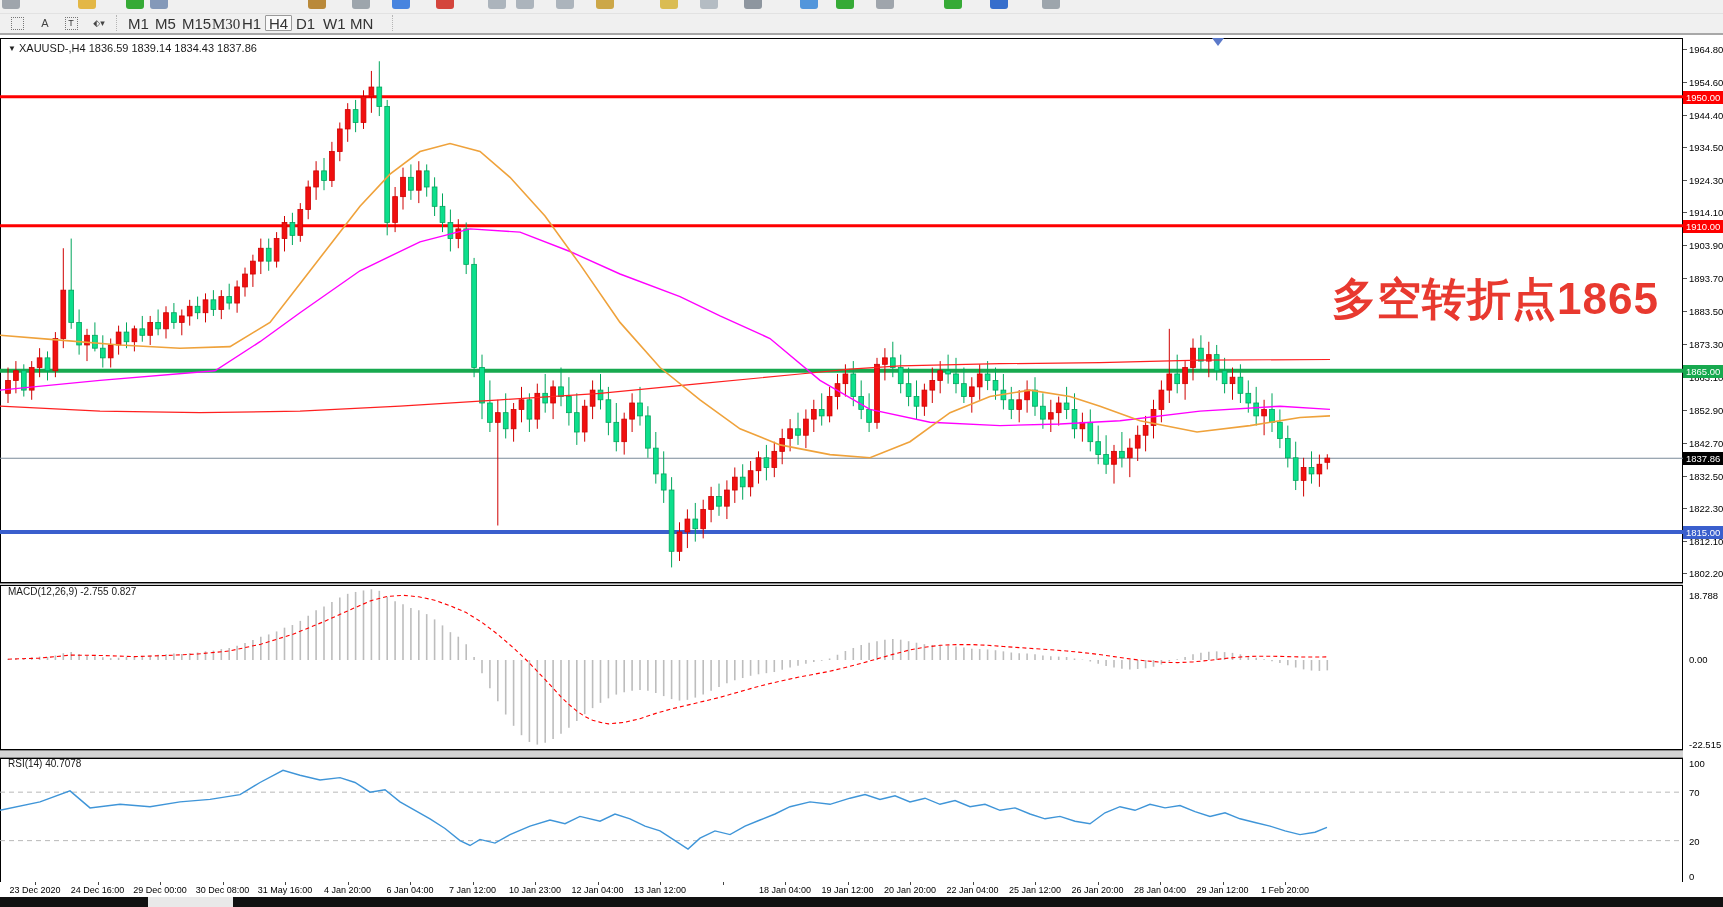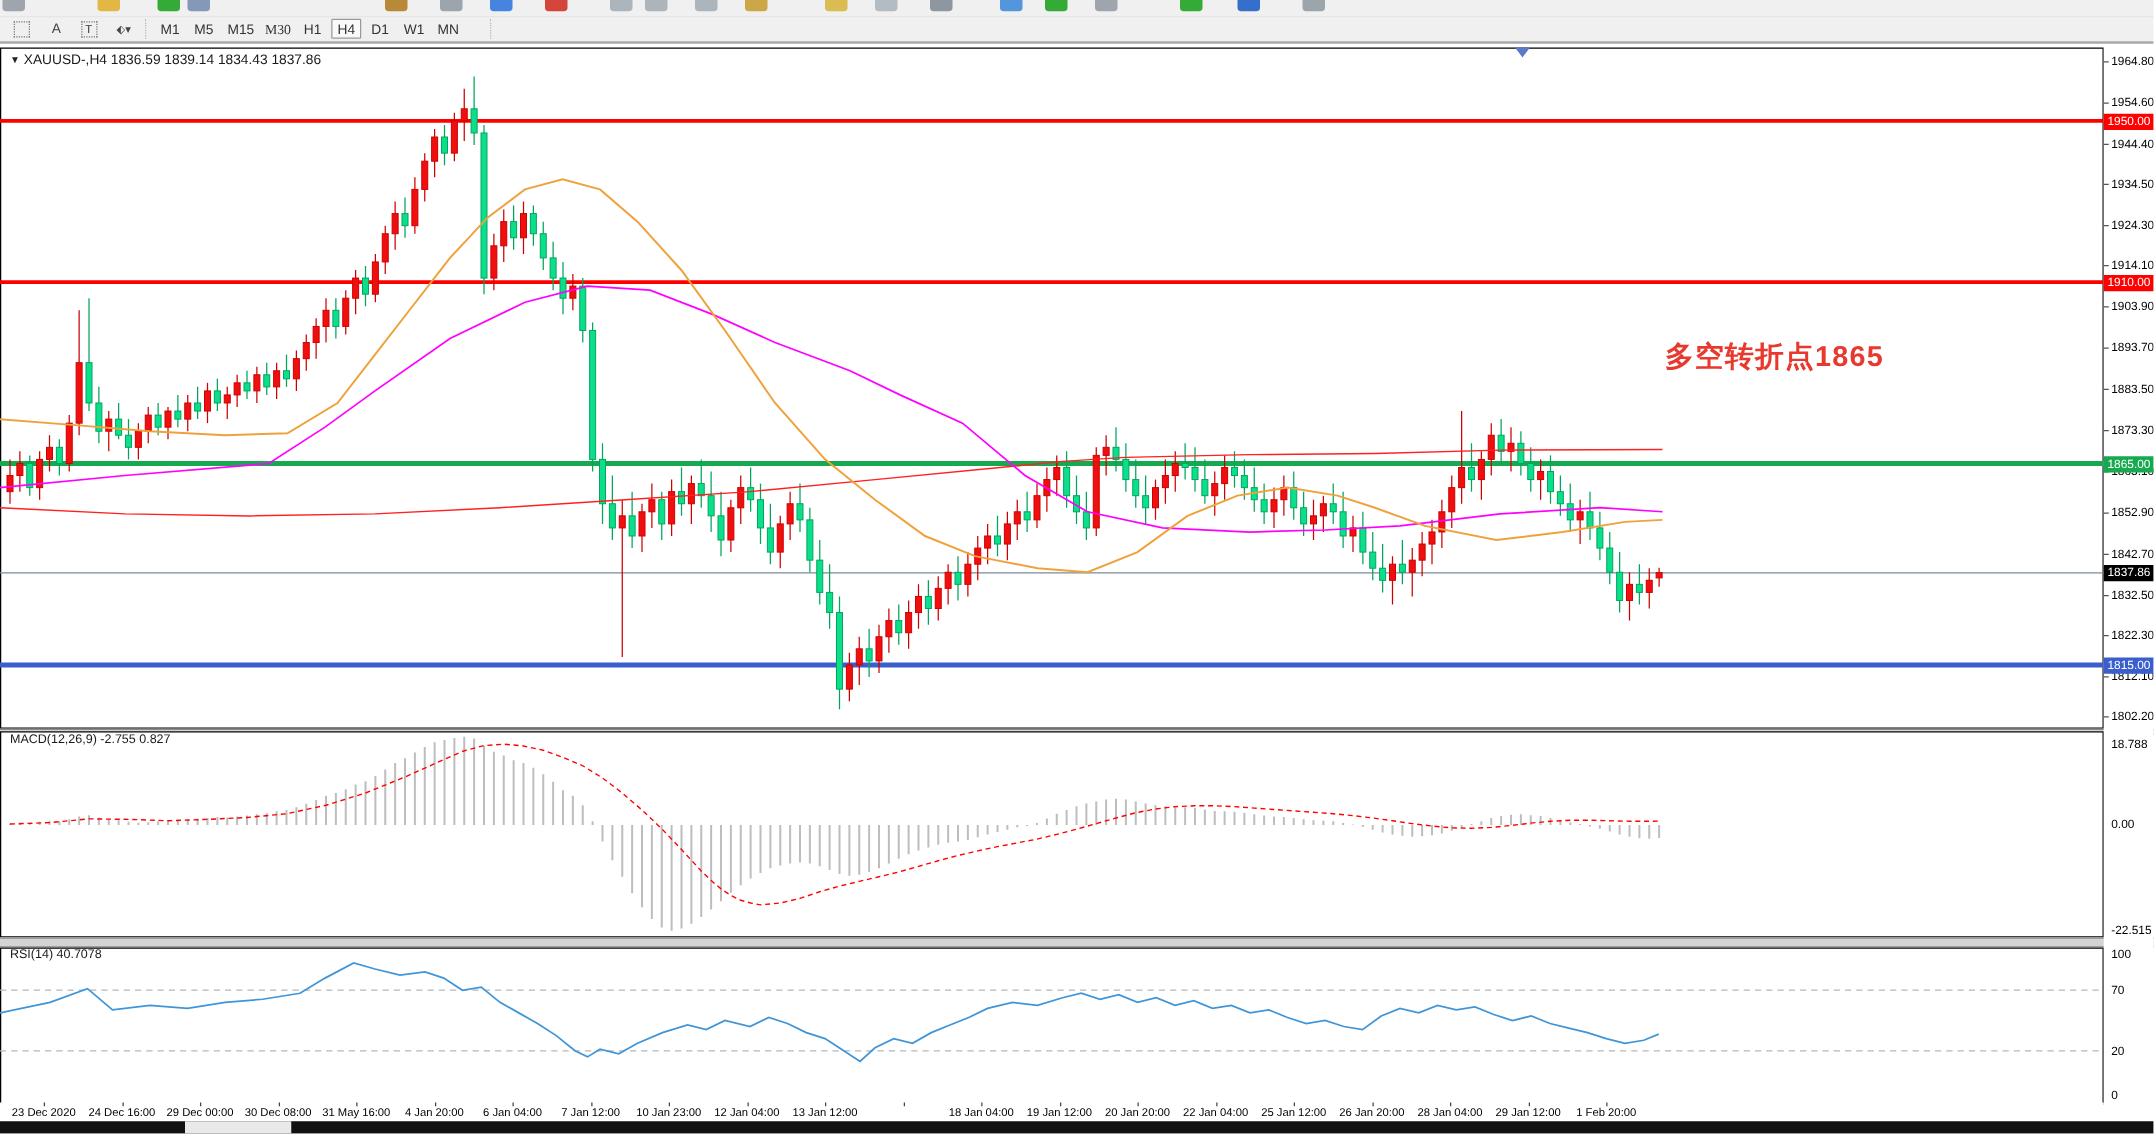--- a/index.html
+++ b/index.html
@@ -4,34 +4,34 @@
 <style>
   html,body{margin:0;padding:0;background:#fff;font-family:"Liberation Sans",sans-serif;}
   #screen{position:relative;width:1723px;height:907px;overflow:hidden;background:#fff;}
   
   #toolbar1{position:absolute;left:0;top:0;width:1723px;height:13px;background:#f0f0f0;overflow:hidden;border-bottom:1px solid #e2e2e2;}
   .t1icon{position:absolute;top:-7px;width:18px;height:16px;border-radius:3px;opacity:.95;}
   #toolbar2{position:absolute;left:0;top:14px;width:1723px;height:19px;background:#f0f0f0;}
   .t2icon{position:absolute;top:2px;width:22px;height:15px;color:#444;font-size:11px;text-align:center;line-height:15px;}
   .dottedbox{border:1px dotted #777;width:11px;height:11px;margin:1px auto;font-size:9px;line-height:11px;color:#333;}
   .vsep{position:absolute;top:1px;height:16px;border-left:1px dotted #b5b5b5;}
-  .tfbtn{position:absolute;top:1px;height:16px;min-width:24px;padding:0 3px;font-size:11px;color:#333;text-align:center;line-height:16px;background:transparent;border:1px solid transparent;box-sizing:border-box;}
+  .tfbtn{position:absolute;top:1px;height:16px;min-width:24px;padding:0 3px;font-size:15px;color:#333;text-align:center;line-height:16px;background:transparent;border:1px solid transparent;box-sizing:border-box;}
   .tfbtn.active{background:#fafafa;border:1px solid #9a9a9a;border-radius:1px;}
   
   #chartwrap{position:absolute;left:0;top:33px;width:1723px;height:864px;background:#fff;border-top:2px solid #a8a8a8;}
   .panel{position:absolute;left:0;background:#fff;border:1px solid #000;box-sizing:border-box;}
   #axiscol{position:absolute;left:1683px;top:36px;width:40px;height:861px;background:#fff;}
   .axlbl{position:absolute;left:6px;font-size:9.5px;color:#000;white-space:nowrap;}
   .axtick{position:absolute;left:0;width:4px;height:1px;background:#555;}
   .badge{position:absolute;left:0px;width:40px;height:13px;font-size:9.5px;line-height:13px;color:#fff;padding-left:3px;box-sizing:border-box;white-space:nowrap;}
   .divider{position:absolute;left:0;width:1723px;background:#d4d4d4;border-top:1px solid #8a8a8a;border-bottom:1px solid #8a8a8a;box-sizing:border-box;}
   #title{position:absolute;left:8px;top:42px;font-size:11px;color:#1a1a1a;}
   #title .tri{font-size:8px;vertical-align:1px;color:#222;}
   .indlbl{position:absolute;left:8px;font-size:10px;color:#1a1a1a;}
-  #annotation{position:absolute;left:1332px;top:270px;font-size:23px;font-weight:600;color:#e8392f;white-space:nowrap;letter-spacing:1px;}
+  #annotation{position:absolute;left:1332px;top:270px;font-size:44px;font-weight:600;color:#e8392f;white-space:nowrap;letter-spacing:1px;}
   #shiftmark{position:absolute;left:1212px;top:38px;width:0;height:0;border-left:6px solid transparent;border-right:6px solid transparent;border-top:8px solid #5b79c9;}
   
   #dateaxis{position:absolute;left:0;top:882px;width:1683px;height:15px;background:#fff;}
   .dlbl{position:absolute;top:3px;font-size:9px;color:#000;white-space:nowrap;transform:translateX(-50%);}
   .dtick{position:absolute;top:0;width:1px;height:3px;background:#444;}
   #bottombar{position:absolute;left:0;top:897px;width:1723px;height:10px;background:#111;}
   #bottomgap{position:absolute;left:148px;top:0;width:85px;height:10px;background:#e9e9e9;}
   svg{position:absolute;left:0;shape-rendering:crispEdges;}
   svg.smooth{shape-rendering:auto;}
 </style>

